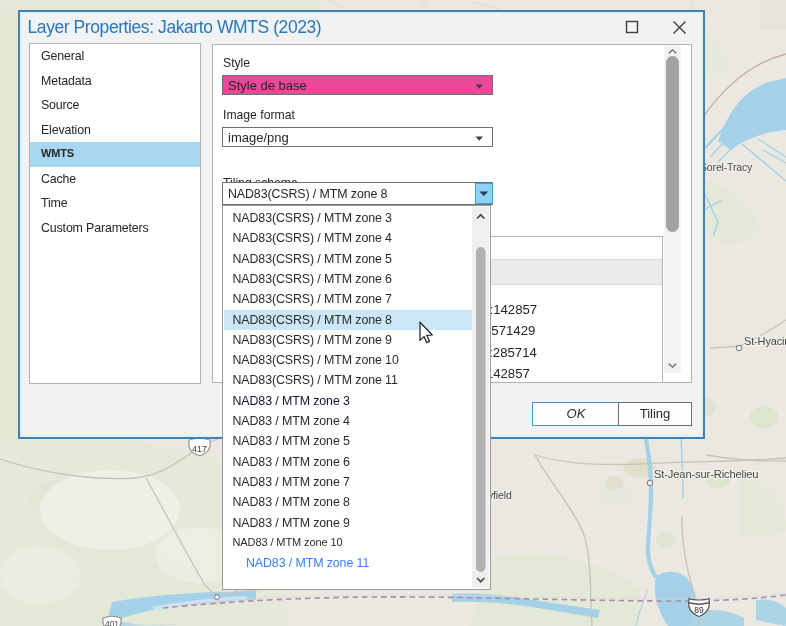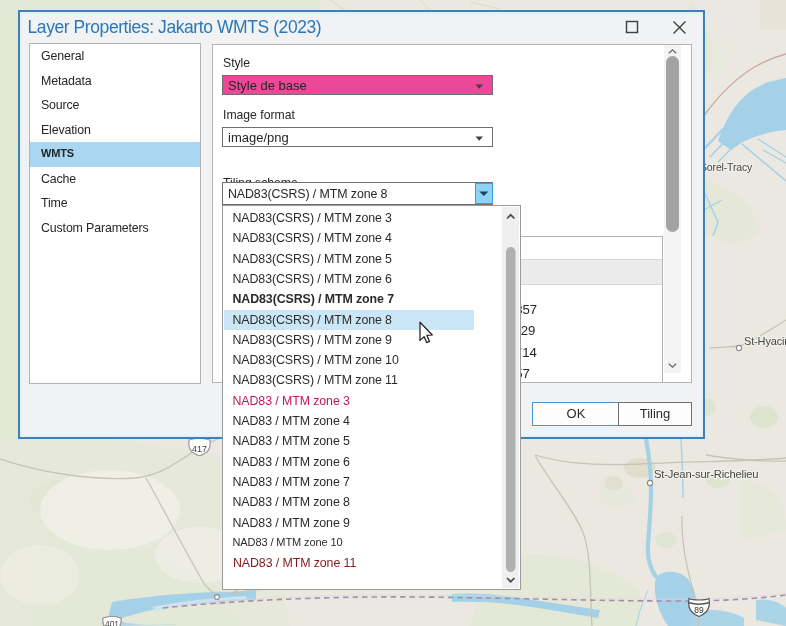--- a/index.html
+++ b/index.html
@@ -194,44 +194,44 @@
 </div>
 
 <div class="abs" style="left:664px;top:45px;width:17px;height:328px;background:#f3f3f3;">
   <svg width="17" height="328" style="position:absolute;left:0;top:0">
     <path d="M4.8,8.3 L8.5,4.8 L12.2,8.3" stroke="#6a6a6a" stroke-width="1.3" fill="none"></path>
     <rect x="2" y="11" width="13" height="176" rx="6.5" fill="#a3a3a3"></rect>
     <path d="M4.8,318.7 L8.5,322.2 L12.2,318.7" stroke="#6a6a6a" stroke-width="1.3" fill="none"></path>
   </svg>
 </div>
 
-<div class="abs" style="left:531.5px;top:402px;width:89px;height:24px;background:#fdfdfd;border:1px solid #4c96cf;box-sizing:border-box;text-align:center;font-size:13px;color:#2b2b2b;line-height:22px;">OK</div>
+<div class="abs" style="left:531.5px;top:402px;width:89px;height:24px;background:#fdfdfd;border:1px solid #4c96cf;box-sizing:border-box;text-align:center;font-size:13px;color:#2b2b2b;line-height:22px;font-style:italic;">OK</div>
 <div class="abs" style="left:618px;top:402px;width:74px;height:24px;background:#fdfdfd;border:1px solid #707070;box-sizing:border-box;text-align:center;font-size:13px;color:#2b2b2b;line-height:22px;">Tiling</div>
 
-<div class="abs" id="dd" style="left:222px;top:205px;width:299px;height:385px;background:#fff;border:1px solid #9b9b9b;box-sizing:border-box;">
+<div class="abs" id="dd" style="left:222px;top:205px;width:269px;height:385px;background:#fff;border:1px solid #9b9b9b;box-sizing:border-box;">
   <div class="abs" style="left:1px;top:104px;width:250px;height:20.3px;background:#cbe7f7;"></div>
   <div id="dditems">
         <div class="lbl" style="left:9.5px;top:5.0px;color:#2b2b2b;font-size:12.4px;letter-spacing:-0.1px;">NAD83(CSRS) / MTM zone 3</div>
         <div class="lbl" style="left:9.5px;top:25.3px;color:#2b2b2b;font-size:12.4px;letter-spacing:-0.1px;">NAD83(CSRS) / MTM zone 4</div>
         <div class="lbl" style="left:9.5px;top:45.6px;color:#2b2b2b;font-size:12.4px;letter-spacing:-0.1px;">NAD83(CSRS) / MTM zone 5</div>
         <div class="lbl" style="left:9.5px;top:65.9px;color:#2b2b2b;font-size:12.4px;letter-spacing:-0.1px;">NAD83(CSRS) / MTM zone 6</div>
-        <div class="lbl" style="left:9.5px;top:86.2px;color:#2b2b2b;font-size:12.4px;letter-spacing:-0.1px;font-weight:bold;">NAD83(CSRS) / MTM zone 7</div>
+        <div class="lbl" style="left:9.5px;top:86.2px;color:#2b2b2b;font-size:12.4px;letter-spacing:-0.1px;">NAD83(CSRS) / MTM zone 7</div>
         <div class="lbl" style="left:9.5px;top:106.5px;color:#2b2b2b;font-size:12.4px;letter-spacing:-0.1px;">NAD83(CSRS) / MTM zone 8</div>
         <div class="lbl" style="left:9.5px;top:126.8px;color:#2b2b2b;font-size:12.4px;letter-spacing:-0.1px;">NAD83(CSRS) / MTM zone 9</div>
         <div class="lbl" style="left:9.5px;top:147.1px;color:#2b2b2b;font-size:12.4px;letter-spacing:-0.1px;">NAD83(CSRS) / MTM zone 10</div>
         <div class="lbl" style="left:9.5px;top:167.4px;color:#2b2b2b;font-size:12.4px;letter-spacing:-0.1px;">NAD83(CSRS) / MTM zone 11</div>
-        <div class="lbl" style="left:9.5px;top:187.7px;color:#be185d;font-size:12.4px;letter-spacing:-0.1px;">NAD83 / MTM zone 3</div>
+        <div class="lbl" style="left:9.5px;top:187.7px;color:#0f172a;font-size:12.4px;letter-spacing:-0.1px;">NAD83 / MTM zone 3</div>
         <div class="lbl" style="left:9.5px;top:208.0px;color:#2b2b2b;font-size:12.4px;letter-spacing:-0.1px;">NAD83 / MTM zone 4</div>
         <div class="lbl" style="left:9.5px;top:228.3px;color:#2b2b2b;font-size:12.4px;letter-spacing:-0.1px;text-align:right;">NAD83 / MTM zone 5</div>
         <div class="lbl" style="left:9.5px;top:248.6px;color:#2b2b2b;font-size:12.4px;letter-spacing:-0.1px;">NAD83 / MTM zone 6</div>
         <div class="lbl" style="left:9.5px;top:268.9px;color:#2b2b2b;font-size:12.4px;letter-spacing:-0.1px;">NAD83 / MTM zone 7</div>
         <div class="lbl" style="left:9.5px;top:289.2px;color:#2b2b2b;font-size:12.4px;letter-spacing:-0.1px;">NAD83 / MTM zone 8</div>
         <div class="lbl" style="left:9.5px;top:309.5px;color:#2b2b2b;font-size:12.4px;letter-spacing:-0.1px;">NAD83 / MTM zone 9</div>
         <div class="lbl" style="left:9.5px;top:329.8px;color:#2b2b2b;font-size:11px;letter-spacing:-0.1px;">NAD83 / MTM zone 10</div>
-        <div class="lbl" style="left:10px;top:350.1px;color:#7f1d1d;font-size:12.4px;letter-spacing:-0.1px;">NAD83 / MTM zone 11</div>
+        <div class="lbl" style="left:23px;top:350.1px;color:#3b82f6;font-size:12.4px;letter-spacing:-0.1px;">NAD83 / MTM zone 11</div>
       </div>
 
   <div class="abs" style="right:1px;top:1px;width:17.5px;height:381px;background:#efefef;">
     <svg width="18" height="381" style="position:absolute;left:0;top:0">
       <path d="M5,11.5 L8.7,7.8 L12.4,11.5" stroke="#4a4a4a" stroke-width="1.7" fill="none"></path>
       <rect x="4" y="40" width="9.5" height="325" rx="4.7" fill="#b0b0b0"></rect>
       <path d="M5,371 L8.7,374.7 L12.4,371" stroke="#4a4a4a" stroke-width="1.7" fill="none"></path>
     </svg>
   </div>
 </div>

